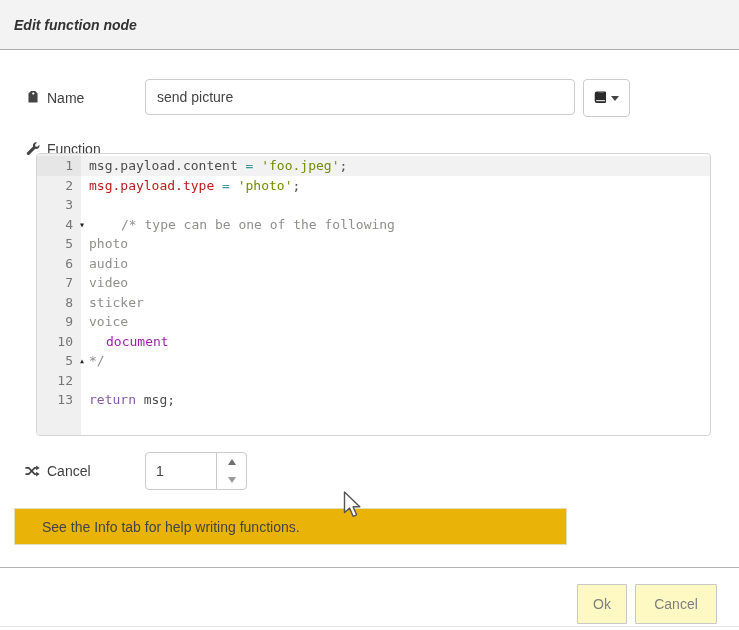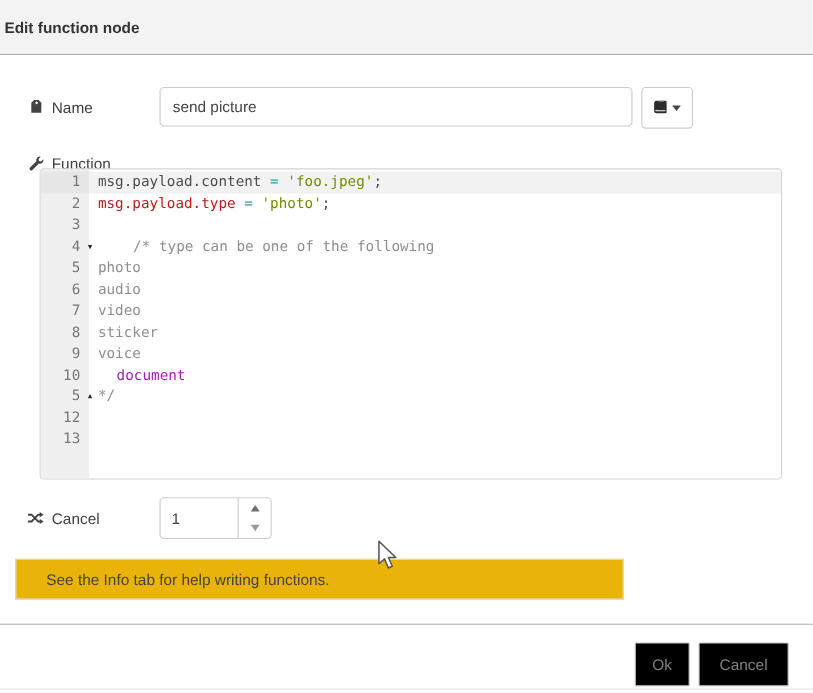--- a/index.html
+++ b/index.html
@@ -2,21 +2,21 @@
 <html><head>
 <meta charset="utf-8">
 <style>
   html,body{margin:0;padding:0;background:#fff;}
   .screen{position:relative;width:739px;height:630px;background:#fff;overflow:hidden;
           font-family:"Liberation Sans",sans-serif;color:#444;}
 
   
   .dialog-header{position:absolute;left:0;top:0;width:739px;height:50px;background:#f3f3f3;
                  border-bottom:1px solid #adadad;box-sizing:border-box;display:flex;align-items:center;}
-  .dialog-header span{margin-left:4px;font-size:14px;font-weight:bold;color:#333;}
+  .dialog-header span{margin-left:14px;font-size:14px;font-weight:bold;color:#333;font-style:italic;}
 
   
   .row-label{position:absolute;display:flex;align-items:center;gap:7px;font-size:14px;color:#3f3f3f;}
   .row-label .icn{display:inline-flex;width:15px;justify-content:center;}
 
   
   .name-label{left:25px;top:79px;height:38px;}
   .name-input{position:absolute;left:145px;top:79px;width:430px;height:36px;box-sizing:border-box;
               border:1px solid #ccc;border-radius:4px;padding:0 0 0 11px;font-size:14px;color:#444;
               font-family:"Liberation Sans",sans-serif;outline:none;}
@@ -58,21 +58,21 @@
             border-top:6px solid #9a9a9a;}
 
   
   .form-tips{position:absolute;left:14px;top:508px;width:553px;height:37px;box-sizing:border-box;
              background:#eab308;border:1px solid #dfdfc0;font-size:14px;color:#444;
              display:flex;align-items:center;padding-left:27px;}
 
   
   .dialog-footer{position:absolute;left:0;top:567px;width:739px;height:60px;background:#fff;
                  border-top:1px solid #b3b3b3;border-bottom:1px solid #e3e3e3;box-sizing:border-box;}
-  .footer-btn{position:absolute;height:40px;box-sizing:border-box;background:#000000;border:1px solid #c8c8c8;
+  .footer-btn{position:absolute;height:40px;box-sizing:border-box;background:#fef9c3;border:1px solid #c8c8c8;
               border-radius:1px;font-size:14px;color:#808080;font-family:"Liberation Sans",sans-serif;
               display:flex;align-items:center;justify-content:center;cursor:pointer;padding:12px;}
   .ok-btn{left:577px;top:16px;width:50px;}
   .cancel-btn{left:635px;top:16px;width:82px;}
 
   
   .mouse-cursor{position:absolute;left:343px;top:491px;pointer-events:none;}
 </style>
 </head>
 <body>
@@ -137,20 +137,21 @@
         <div class="code-row"></div>
         <div class="code-row"><span style="color: rgb(142, 144, 140); margin-left: 32px;">/* type can be one of the following</span></div>
         <div class="code-row"><span style="color: rgb(142, 144, 140);">photo</span></div>
         <div class="code-row"><span style="color: rgb(142, 144, 140);">audio</span></div>
         <div class="code-row"><span style="color: rgb(142, 144, 140);">video</span></div>
         <div class="code-row"><span style="color: rgb(142, 144, 140);">sticker</span></div>
         <div class="code-row"><span style="color: rgb(142, 144, 140);">voice</span></div>
         <div class="code-row"><span style="color: #a21caf; margin-left: 17px;">document</span></div>
         <div class="code-row"><span style="color: rgb(142, 144, 140);">*/</span></div>
         <div class="code-row"></div>
+        <div class="code-row"><span style="color: rgb(137, 89, 168);">return</span><span style="color: rgb(77, 77, 76);"> msg;</span></div>
       </div>
   </div>
 
   <div class="row-label outputs-label">
     <span class="icn">
       <svg width="16" height="14" viewBox="0 0 17 14">
           <path d="M0.5 3.5 H4.2 L11 10.5 H13" stroke="#444" stroke-width="1.9" fill="none"></path>
           <path d="M0.5 10.5 H4.2 L11 3.5 H13" stroke="#444" stroke-width="1.9" fill="none"></path>
           <path d="M12.6 0.8 L16.6 3.5 L12.6 6.2 z" fill="#444"></path>
           <path d="M12.6 7.8 L16.6 10.5 L12.6 13.2 z" fill="#444"></path>

